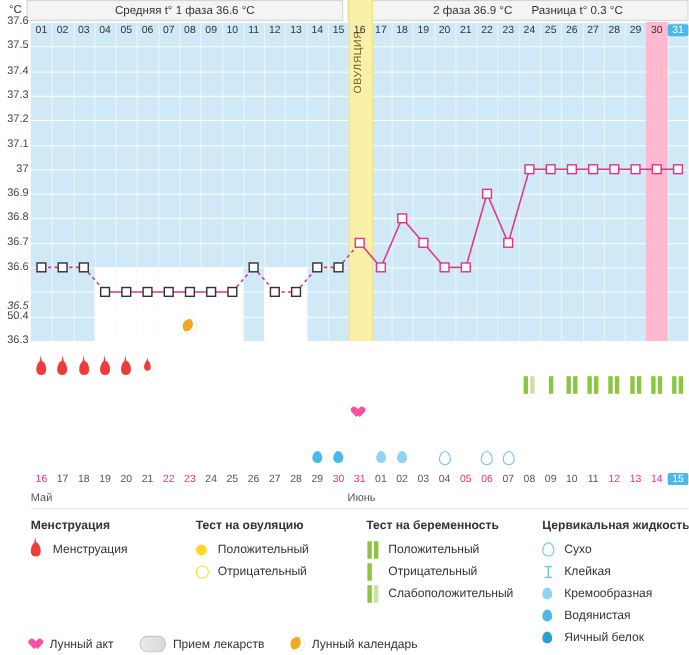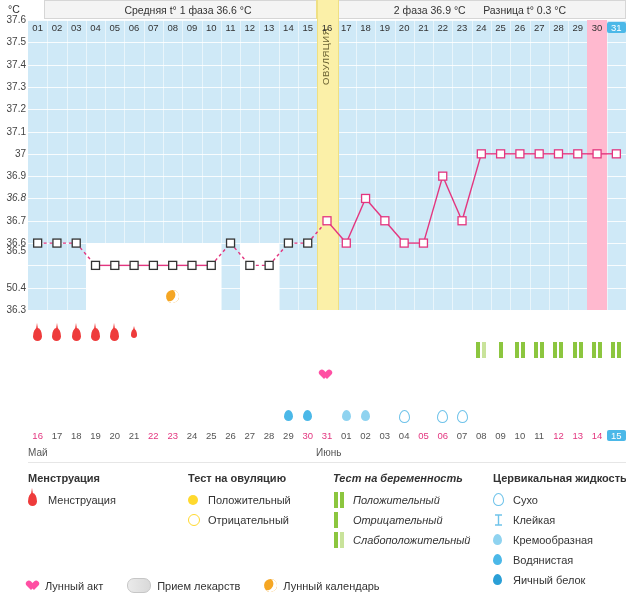--- a/index.html
+++ b/index.html
@@ -93,21 +93,21 @@
     background:linear-gradient(90deg,#eaeaea,#d9d9d9);border:1px solid #c6c6c6;}
   .divider{position:absolute;left:0;top:462px;width:598px;height:1px;background:#e6e6e6;}
 </style>
 </head>
 <body>
 
 <div class="wrap">
 
   <div class="hdr">
     <div class="deg">°C</div>
-    <div class="hdr-cell" style="left:44px;width:288px;">Средняя t° 1 фаза 36.6 °C</div>
+    <div class="hdr-cell" style="left:24px;width:288px;">Средняя t° 1 фаза 36.6 °C</div>
     <div class="hdr-cell" style="left:316px;width:18px;background:#fbf0a8;border-color:#efe083;"></div>
     <div class="hdr-cell" style="left:334px;width:292px;">
       <span>2 фаза 36.9 °C</span>
       &nbsp;&nbsp;&nbsp;&nbsp;
       <span>Разница t° 0.3 °C</span>
     </div>
   </div>
 
   <div class="chart">
     <div class="plot" id="plot">
@@ -229,24 +229,24 @@
         <rect x="507.1935483870967" y="129.84615384615373" width="8" height="8" fill="#ffffff" stroke="#e3357f" stroke-width="1.3"></rect>
         <rect x="526.4838709677418" y="129.84615384615373" width="8" height="8" fill="#ffffff" stroke="#e3357f" stroke-width="1.3"></rect>
         <rect x="545.7741935483871" y="129.84615384615373" width="8" height="8" fill="#ffffff" stroke="#e3357f" stroke-width="1.3"></rect>
         <rect x="565.0645161290322" y="129.84615384615373" width="8" height="8" fill="#ffffff" stroke="#e3357f" stroke-width="1.3"></rect>
         <rect x="584.3548387096773" y="129.84615384615373" width="8" height="8" fill="#ffffff" stroke="#e3357f" stroke-width="1.3"></rect>
       </svg>
   </div>
   <div id="ylabels">
       <div class="ylab" style="top: 304px;">36.3</div>
       <div class="ylab" style="top: 281.692px;">50.4</div>
-      <div class="ylab" style="top: 245px;">36.5</div>
+      <div class="ylab" style="top: 273px; font-style: italic;">36.5</div>
       <div class="ylab" style="top: 237.077px;">36.6</div>
       <div class="ylab" style="top: 214.769px;">36.7</div>
-      <div class="ylab" style="top: 192.462px; font-style: italic;">36.8</div>
+      <div class="ylab" style="top: 192.462px;">36.8</div>
       <div class="ylab" style="top: 170.154px;">36.9</div>
       <div class="ylab" style="top: 147.846px;">37</div>
       <div class="ylab" style="top: 125.538px;">37.1</div>
       <div class="ylab" style="top: 103.231px;">37.2</div>
       <div class="ylab" style="top: 80.9231px;">37.3</div>
       <div class="ylab" style="top: 58.6154px;">37.4</div>
       <div class="ylab" style="top: 36.3077px;">37.5</div>
       <div class="ylab" style="top: 14px;">37.6</div>
     </div>
   <div id="xlabels">
@@ -351,37 +351,37 @@
     <div class="lg-col" style="left:0;width:150px;">
       <div class="lg-title">Менструация</div>
       <div class="lg-row">
         <span class="lg-ico">
             <i class="drop"></i>
           </span>
         <span>Менструация</span>
       </div>
     </div>
 
-    <div class="lg-col" style="left:160px;width:155px;">
+    <div class="lg-col" style="left:150px;width:155px;">
       <div class="lg-title">Тест на овуляцию</div>
       <div class="lg-row">
         <span class="lg-ico">
             <i class="ovtest pos"></i>
           </span>
         <span>Положительный</span>
       </div>
       <div class="lg-row">
         <span class="lg-ico">
             <i class="ovtest neg"></i>
           </span>
         <span>Отрицательный</span>
       </div>
     </div>
 
-    <div class="lg-col" style="left:305px;width:160px;font-style:italic;">
+    <div class="lg-col" style="left:305px;width:160px;">
       <div class="lg-title">Тест на беременность</div>
       <div class="lg-row">
         <span class="lg-ico">
             <i class="preg-bar"></i>
             <i class="preg-bar"></i>
           </span>
         <span>Положительный</span>
       </div>
       <div class="lg-row">
         <span class="lg-ico">

